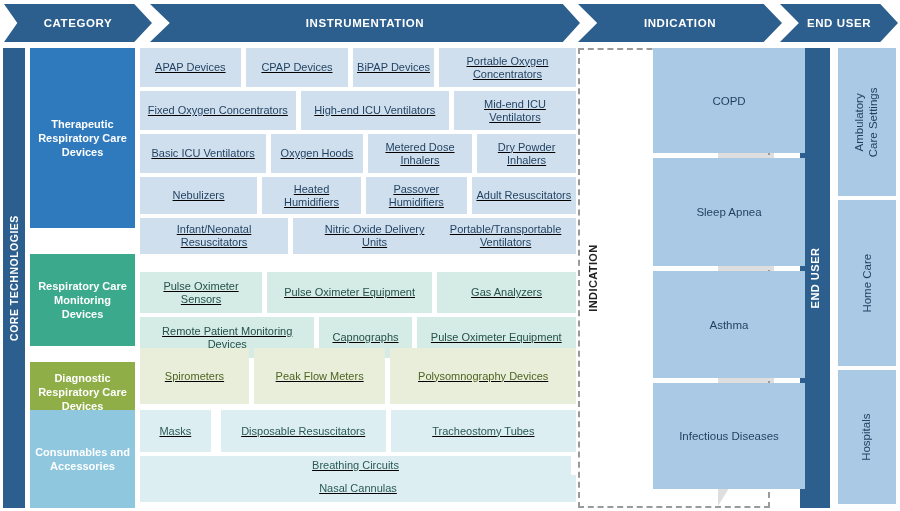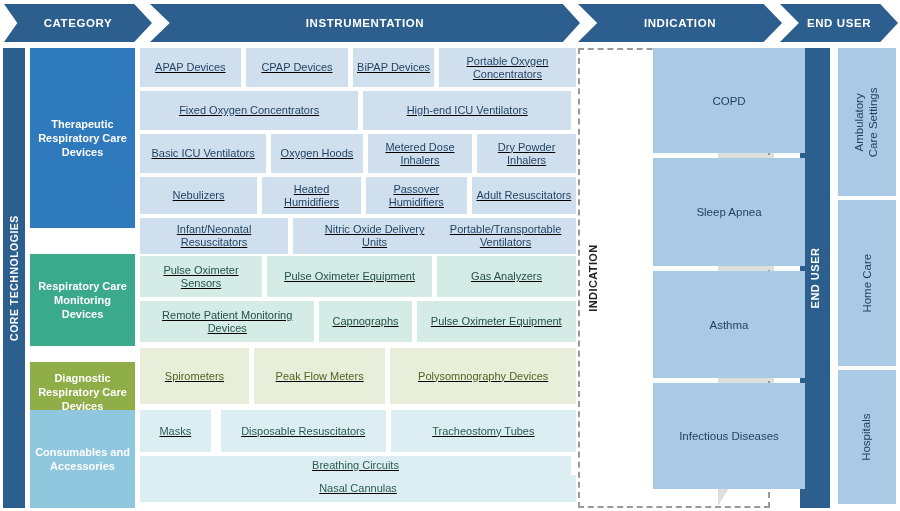--- a/index.html
+++ b/index.html
@@ -117,40 +117,41 @@
   <div class="instr g-blue" id="instr-0" style="top:48px;">
       <div class="irow" style="height: 39px; margin-bottom: 4px;">
         <div class="cell" style="flex: 104 1 0px; margin-right: 5px;">APAP Devices</div>
         <div class="cell" style="flex: 106 1 0px; margin-right: 5px;">CPAP Devices</div>
         <div class="cell" style="flex: 82 1 0px; margin-right: 5px;">BiPAP Devices</div>
         <div class="cell" style="flex: 144 1 0px;">Portable Oxygen Concentrators</div>
       </div>
       <div class="irow" style="height: 39px; margin-bottom: 4px;">
         <div class="cell" style="flex: 160 1 0px; margin-right: 5px;">Fixed Oxygen Concentrators</div>
         <div class="cell" style="flex: 152 1 0px; margin-right: 5px;">High-end ICU Ventilators</div>
+        <div class="cell" style="flex: 124 1 0px;">Mid-end ICU Ventilators</div>
       </div>
       <div class="irow" style="height: 39px; margin-bottom: 4px;">
         <div class="cell" style="flex: 132 1 0px; margin-right: 5px;">Basic ICU Ventilators</div>
         <div class="cell" style="flex: 94 1 0px; margin-right: 5px;">Oxygen Hoods</div>
         <div class="cell" style="flex: 108 1 0px; margin-right: 5px;">Metered Dose Inhalers</div>
         <div class="cell" style="flex: 102 1 0px;">Dry Powder Inhalers</div>
       </div>
       <div class="irow" style="height: 37px; margin-bottom: 4px;">
         <div class="cell" style="flex: 122 1 0px; margin-right: 5px;">Nebulizers</div>
         <div class="cell" style="flex: 102 1 0px; margin-right: 5px;">Heated Humidifiers</div>
         <div class="cell" style="flex: 104 1 0px; margin-right: 5px;">Passover Humidifiers</div>
         <div class="cell" style="flex: 108 1 0px;">Adult Resuscitators</div>
       </div>
       <div class="irow" style="height: 36px; margin-bottom: 4px;">
         <div class="cell" style="flex: 158 1 0px; margin-right: 5px;">Infant/Neonatal Resuscitators</div>
         <div class="cell" style="flex: 128 1 0px;  padding-left: 24px;">Nitric Oxide Delivery Units</div>
         <div class="cell" style="flex: 150 1 0px;">Portable/Transportable Ventilators</div>
       </div>
     </div>
-  <div class="instr g-teal" id="instr-1" style="top:256px;">
+  <div class="instr g-teal" id="instr-1" style="top:272px;">
       <div class="irow" style="height: 41px; margin-bottom: 4px;">
         <div class="cell" style="flex: 124 1 0px; margin-right: 5px;">Pulse Oximeter Sensors</div>
         <div class="cell" style="flex: 170 1 0px; margin-right: 5px;">Pulse Oximeter Equipment</div>
         <div class="cell" style="flex: 142 1 0px;">Gas Analyzers</div>
       </div>
       <div class="irow" style="height: 41px; margin-bottom: 4px;">
         <div class="cell" style="flex: 180 1 0px; margin-right: 5px;">Remote Patient Monitoring Devices</div>
         <div class="cell" style="flex: 92 1 0px; margin-right: 5px;">Capnographs</div>
         <div class="cell" style="flex: 164 1 0px;">Pulse Oximeter Equipment</div>
       </div>

